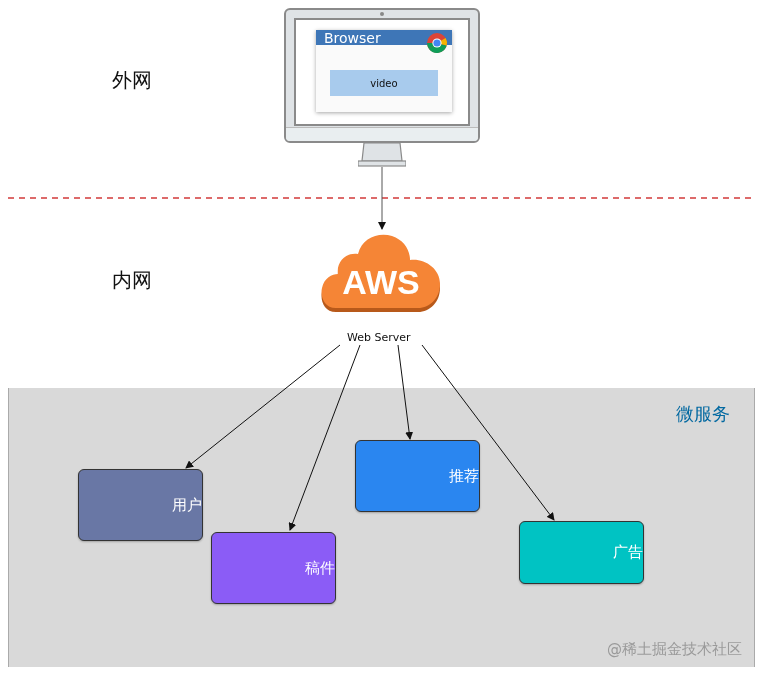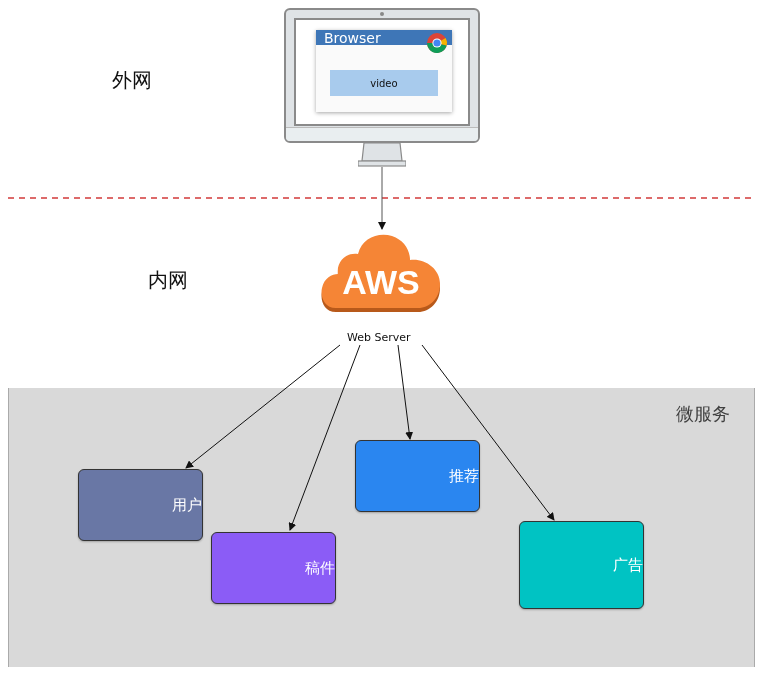--- a/index.html
+++ b/index.html
@@ -2,21 +2,21 @@
 <html><head>
 <meta charset="utf-8">
 <style>
   html, body { margin:0; padding:0; }
   body { width:764px; height:677px; background:#ffffff; position:relative; overflow:hidden;
          font-family:"DejaVu Sans", sans-serif; }
   .abs { position:absolute; }
   .zone-label { font-size:20px; color:#111; }
   #microservice-zone { left:8px; top:388px; width:747px; height:279px; background:#d9d9d9;
                        border-left:1px solid #aaa; border-right:1px solid #aaa; box-sizing:border-box; }
-  #ms-title { right:24px; top:14px; font-size:18px; color:#404040; }
+  #ms-title { right:24px; top:14px; font-size:18px; color:#0369a1; }
   .svc { position:absolute; border:1px solid #333; border-radius:6px; box-sizing:border-box;
          display:flex; align-items:center; justify-content:flex-end; color:#fff; font-size:15px;
          box-shadow:0 1px 2px rgba(0,0,0,0.25); }
   #watermark { right:12px; bottom:8px; color:#9a9a9a; font-size:15px; }
   
   #monitor { left:284px; top:8px; width:196px; height:135px; border:2px solid #8a8a8a; border-radius:6px;
              background:#dfe3e6; box-sizing:border-box; }
   #monitor-screen { position:absolute; left:8px; top:8px; width:176px; height:108px; background:#fff;
                     border:2px solid #8a8a8a; box-sizing:border-box; }
   #monitor-chin { position:absolute; left:0; right:0; bottom:0; height:13px; background:#e9eef0;
@@ -31,21 +31,21 @@
   #chrome-icon { position:absolute; right:4px; top:2px; width:22px; height:22px; }
   #stand { left:358px; top:143px; width:48px; height:24px; }
   #aws-cloud { left:318px; top:226px; width:126px; height:88px; }
   #web-server-label { left:347px; top:331px; font-size:11px; color:#111; }
   #arrows { left:0; top:0; width:764px; height:677px; pointer-events:none; }
 </style>
 </head>
 <body>
 
 <div class="abs zone-label" style="left:112px;top:67px;">外网</div>
-<div class="abs zone-label" style="left:112px;top:267px;margin-left:36px;">内网</div>
+<div class="abs zone-label" style="left:112px;top:267px;">内网</div>
 
 <svg class="abs" style="left:0;top:193px;" width="764" height="10">
   <line x1="8" y1="5" x2="756" y2="5" stroke="#d23a3a" stroke-width="1.6" stroke-dasharray="6,5"></line>
 </svg>
 
 <div class="abs" id="monitor">
   <div id="camera"></div>
   <div id="monitor-screen">
     <div id="browser-window">
       <div id="browser-bar">
@@ -80,23 +80,24 @@
   <div class="abs" id="ms-title">微服务</div>
   <div class="svc" style="left: 69px; top: 81px; width: 125px; height: 72px; background: rgb(105, 119, 165);">
     <span>用户</span>
   </div>
   <div class="svc" style="left: 202px; top: 144px; width: 125px; height: 72px; background: #8b5cf6;">
     <span>稿件</span>
   </div>
   <div class="svc" style="left: 346px; top: 52px; width: 125px; height: 72px; background: rgb(42, 134, 240);">
     <span>推荐</span>
   </div>
-  <div class="svc" style="left: 510px; top: 133px; width: 125px; height: 88px; background: rgb(0, 195, 195);">
+  <div class="svc" style="left: 510px; top: 133px; width: 125px; height: 63px; background: rgb(0, 195, 195);">
     <span>广告</span>
   </div>
+  <div class="abs" id="watermark">@稀土掘金技术社区</div>
 </div>
 
 <svg class="abs" id="arrows">
   <defs>
     <marker id="ah" markerWidth="8" markerHeight="8" refX="7" refY="4" orient="auto" markerUnits="userSpaceOnUse">
       <path d="M0,0 L8,4 L0,8 Z" fill="#111"></path>
     </marker>
   </defs>
   <line x1="382" y1="167" x2="382" y2="229" stroke="#555" stroke-width="1" marker-end="url(#ah)"></line>
   <line x1="340" y1="345" x2="186" y2="468" stroke="#111" stroke-width="1" marker-end="url(#ah)"></line>

